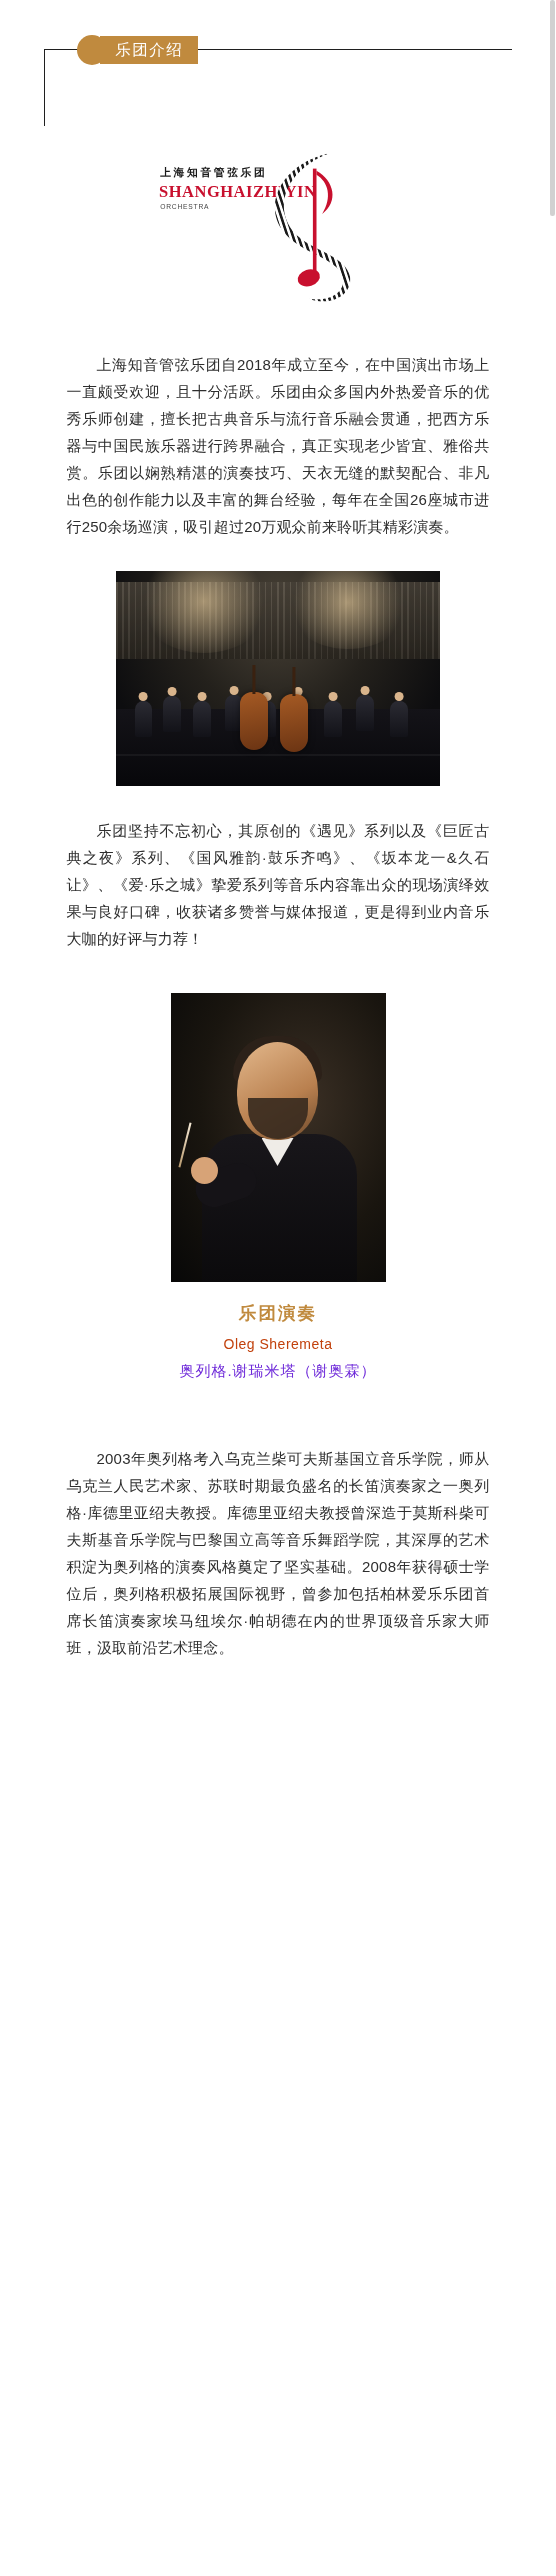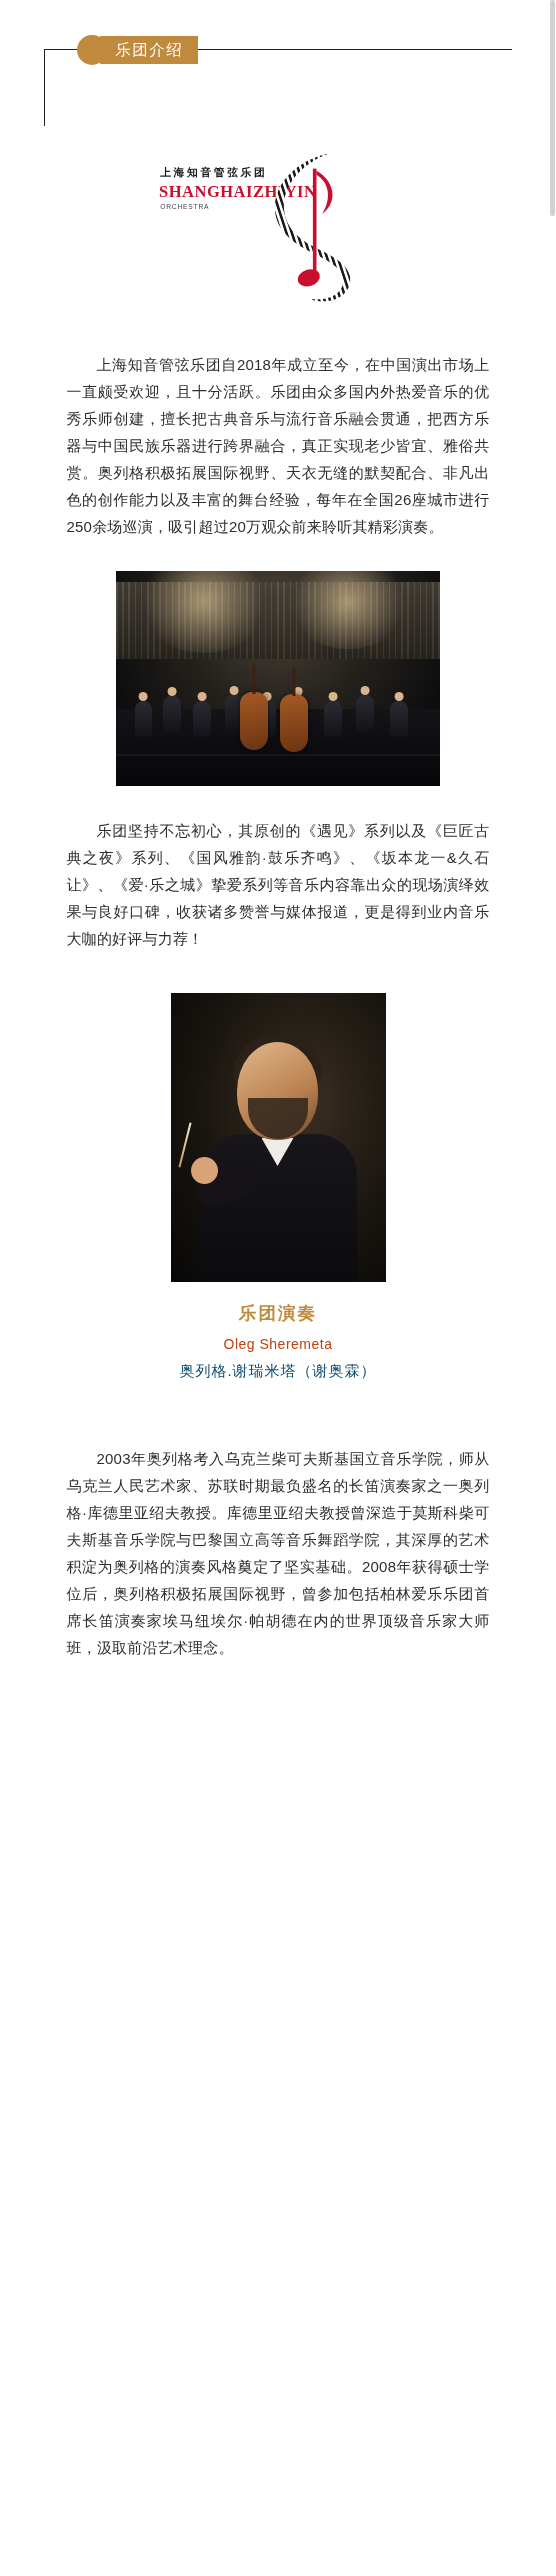--- a/index.html
+++ b/index.html
@@ -315,21 +315,21 @@
     text-align: center;
     font-size: 14px;
     letter-spacing: 0.5px;
     color: #c2410c;
   }
   .ttl-name {
     margin-top: 10.3px;
     text-align: center;
     font-size: 15px;
     letter-spacing: 1px;
-    color: #0c4a6e;
+    color: #6d28d9;
   }
 
   
   .scrollbar {
     position: absolute;
     right: 1.5px;
     top: 0;
     width: 4.1px;
     height: 216px;
     background: rgba(0,0,0,0.18);
@@ -375,21 +375,21 @@
           <g>
             <rect x="118" y="40" width="7" height="210" fill="#c8102e"></rect>
             <ellipse cx="110" cy="252" rx="22" ry="16" fill="#c8102e" transform="rotate(-18 110 252)"></ellipse>
             <path d="M125 44 C 160 64, 168 104, 136 128 C 156 96, 148 66, 125 52 Z" fill="#c8102e"></path>
           </g>
         </svg>
       </div>
     </div>
   </div>
 
-  <div class="para">上海知音管弦乐团自2018年成立至今，在中国演出市场上一直颇受欢迎，且十分活跃。乐团由众多国内外热爱音乐的优秀乐师创建，擅长把古典音乐与流行音乐融会贯通，把西方乐器与中国民族乐器进行跨界融合，真正实现老少皆宜、雅俗共赏。奥列格积极拓展国际视野、天衣无缝的默契配合、非凡出色的创作能力以及丰富的舞台经验，每年在全国26座城市进行250余场巡演，吸引超过20万观众前来聆听其精彩演奏。</div>
+  <div class="para">上海知音管弦乐团自2018年成立至今，在中国演出市场上一直颇受欢迎，且十分活跃。乐团由众多国内外热爱音乐的优秀乐师创建，擅长把古典音乐与流行音乐融会贯通，把西方乐器与中国民族乐器进行跨界融合，真正实现老少皆宜、雅俗共赏。乐团以娴熟精湛的演奏技巧、天衣无缝的默契配合、非凡出色的创作能力以及丰富的舞台经验，每年在全国26座城市进行250余场巡演，吸引超过20万观众前来聆听其精彩演奏。</div>
 
   <div class="gap-60"></div>
 
   <div class="photo-orch">
     <div class="stage-bg"></div>
     <div class="stage-rail"></div>
     <div class="stage-floor"></div>
     <div class="spot" style="left:20.6px; top:-20.6px; width:134px; height:103px;"></div>
     <div class="spot" style="left:170px; top:-15.5px; width:124px; height:93px;"></div>
     <div class="chair-row"></div>

